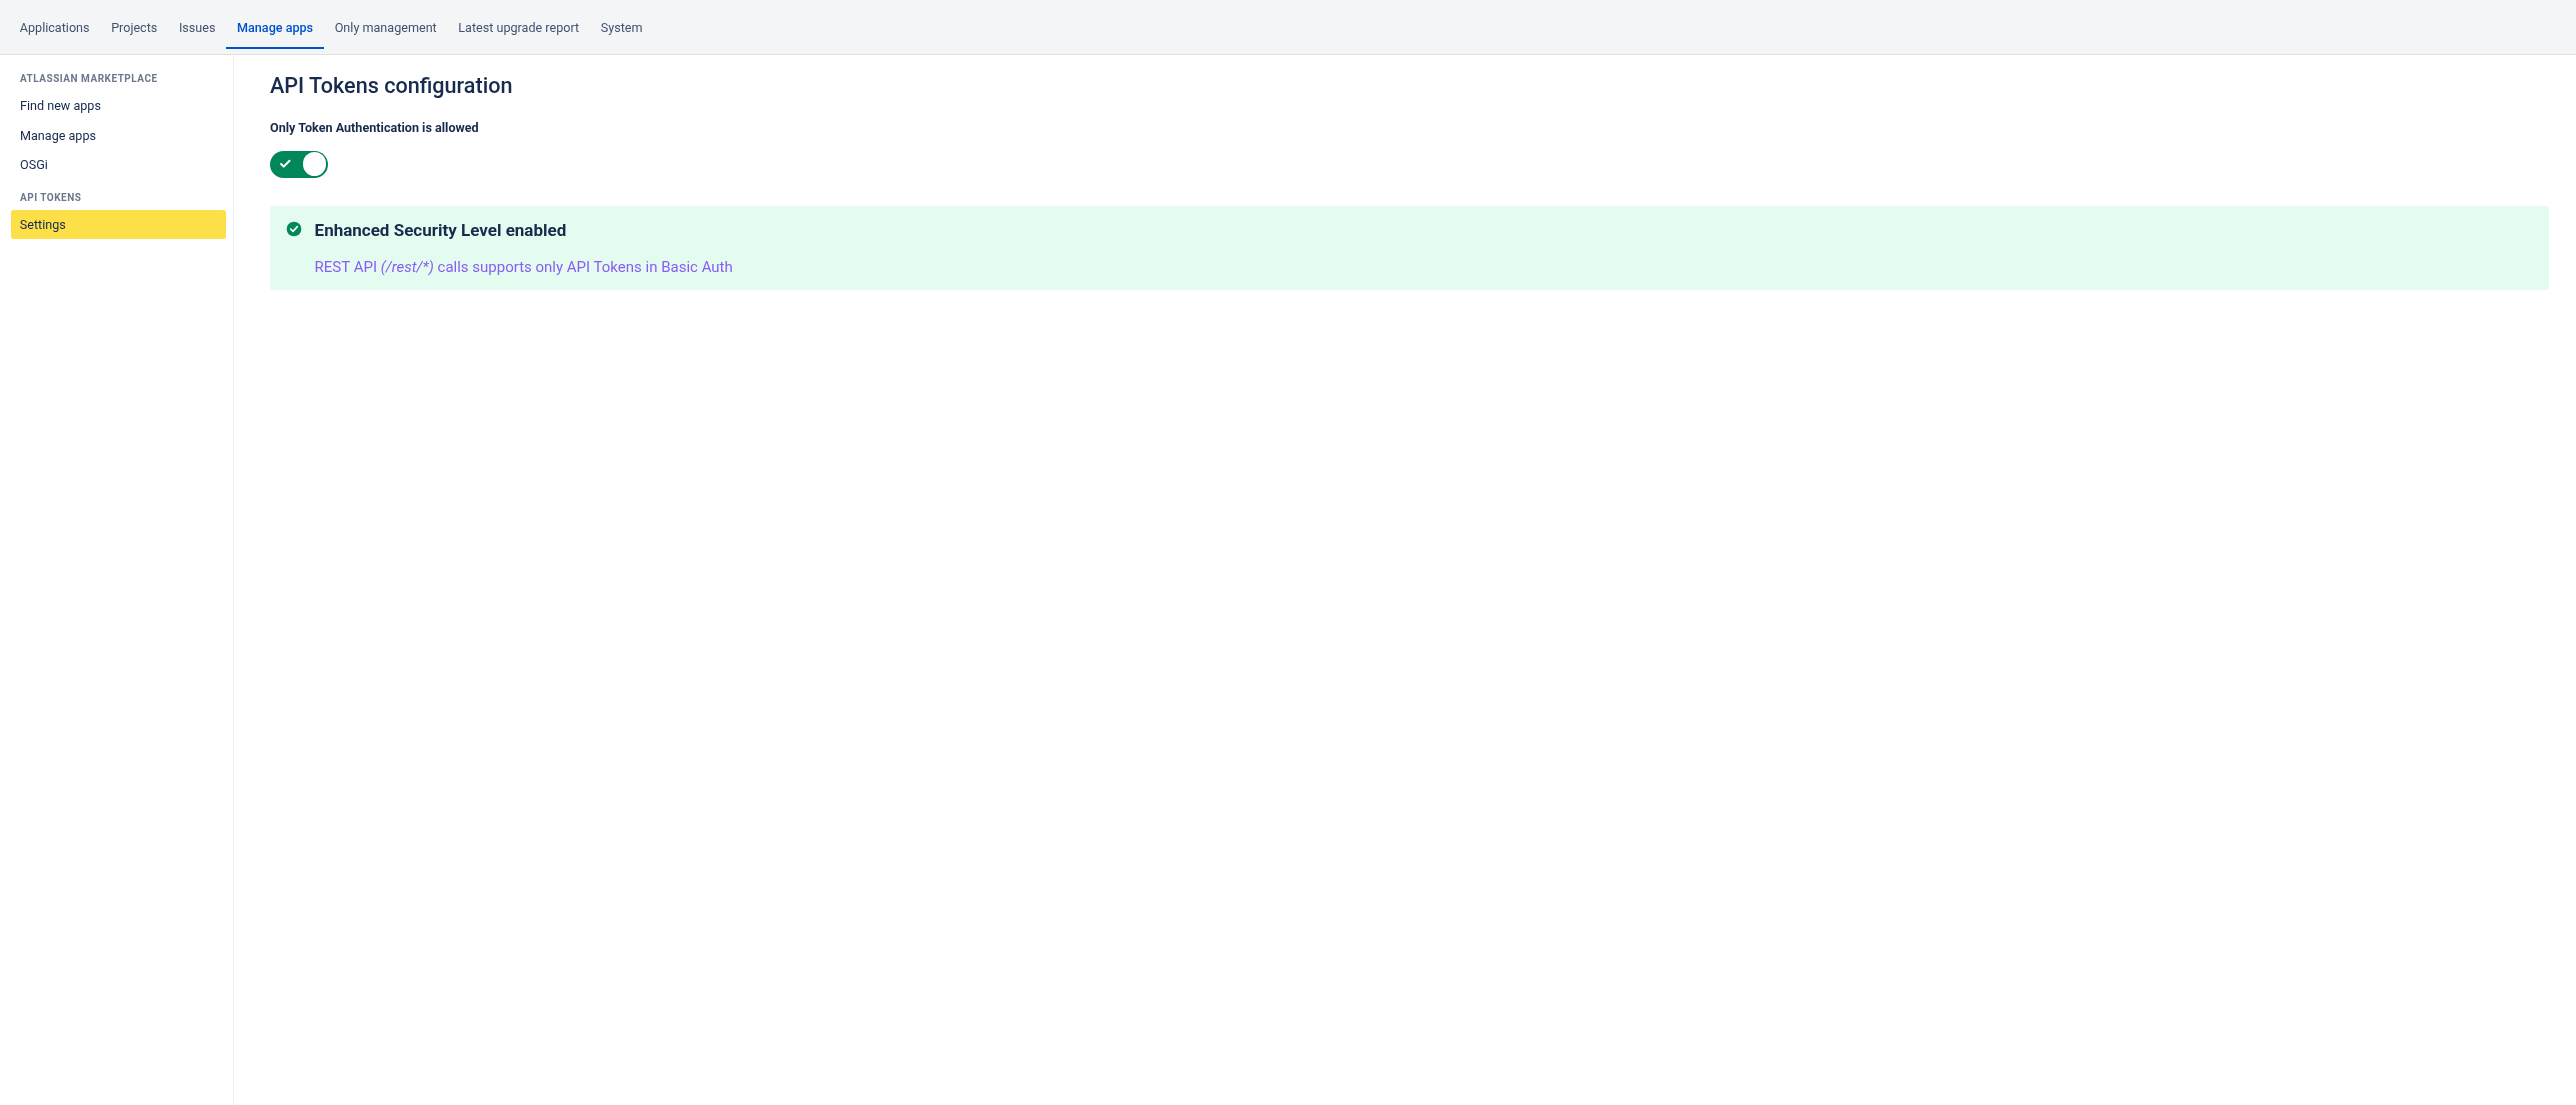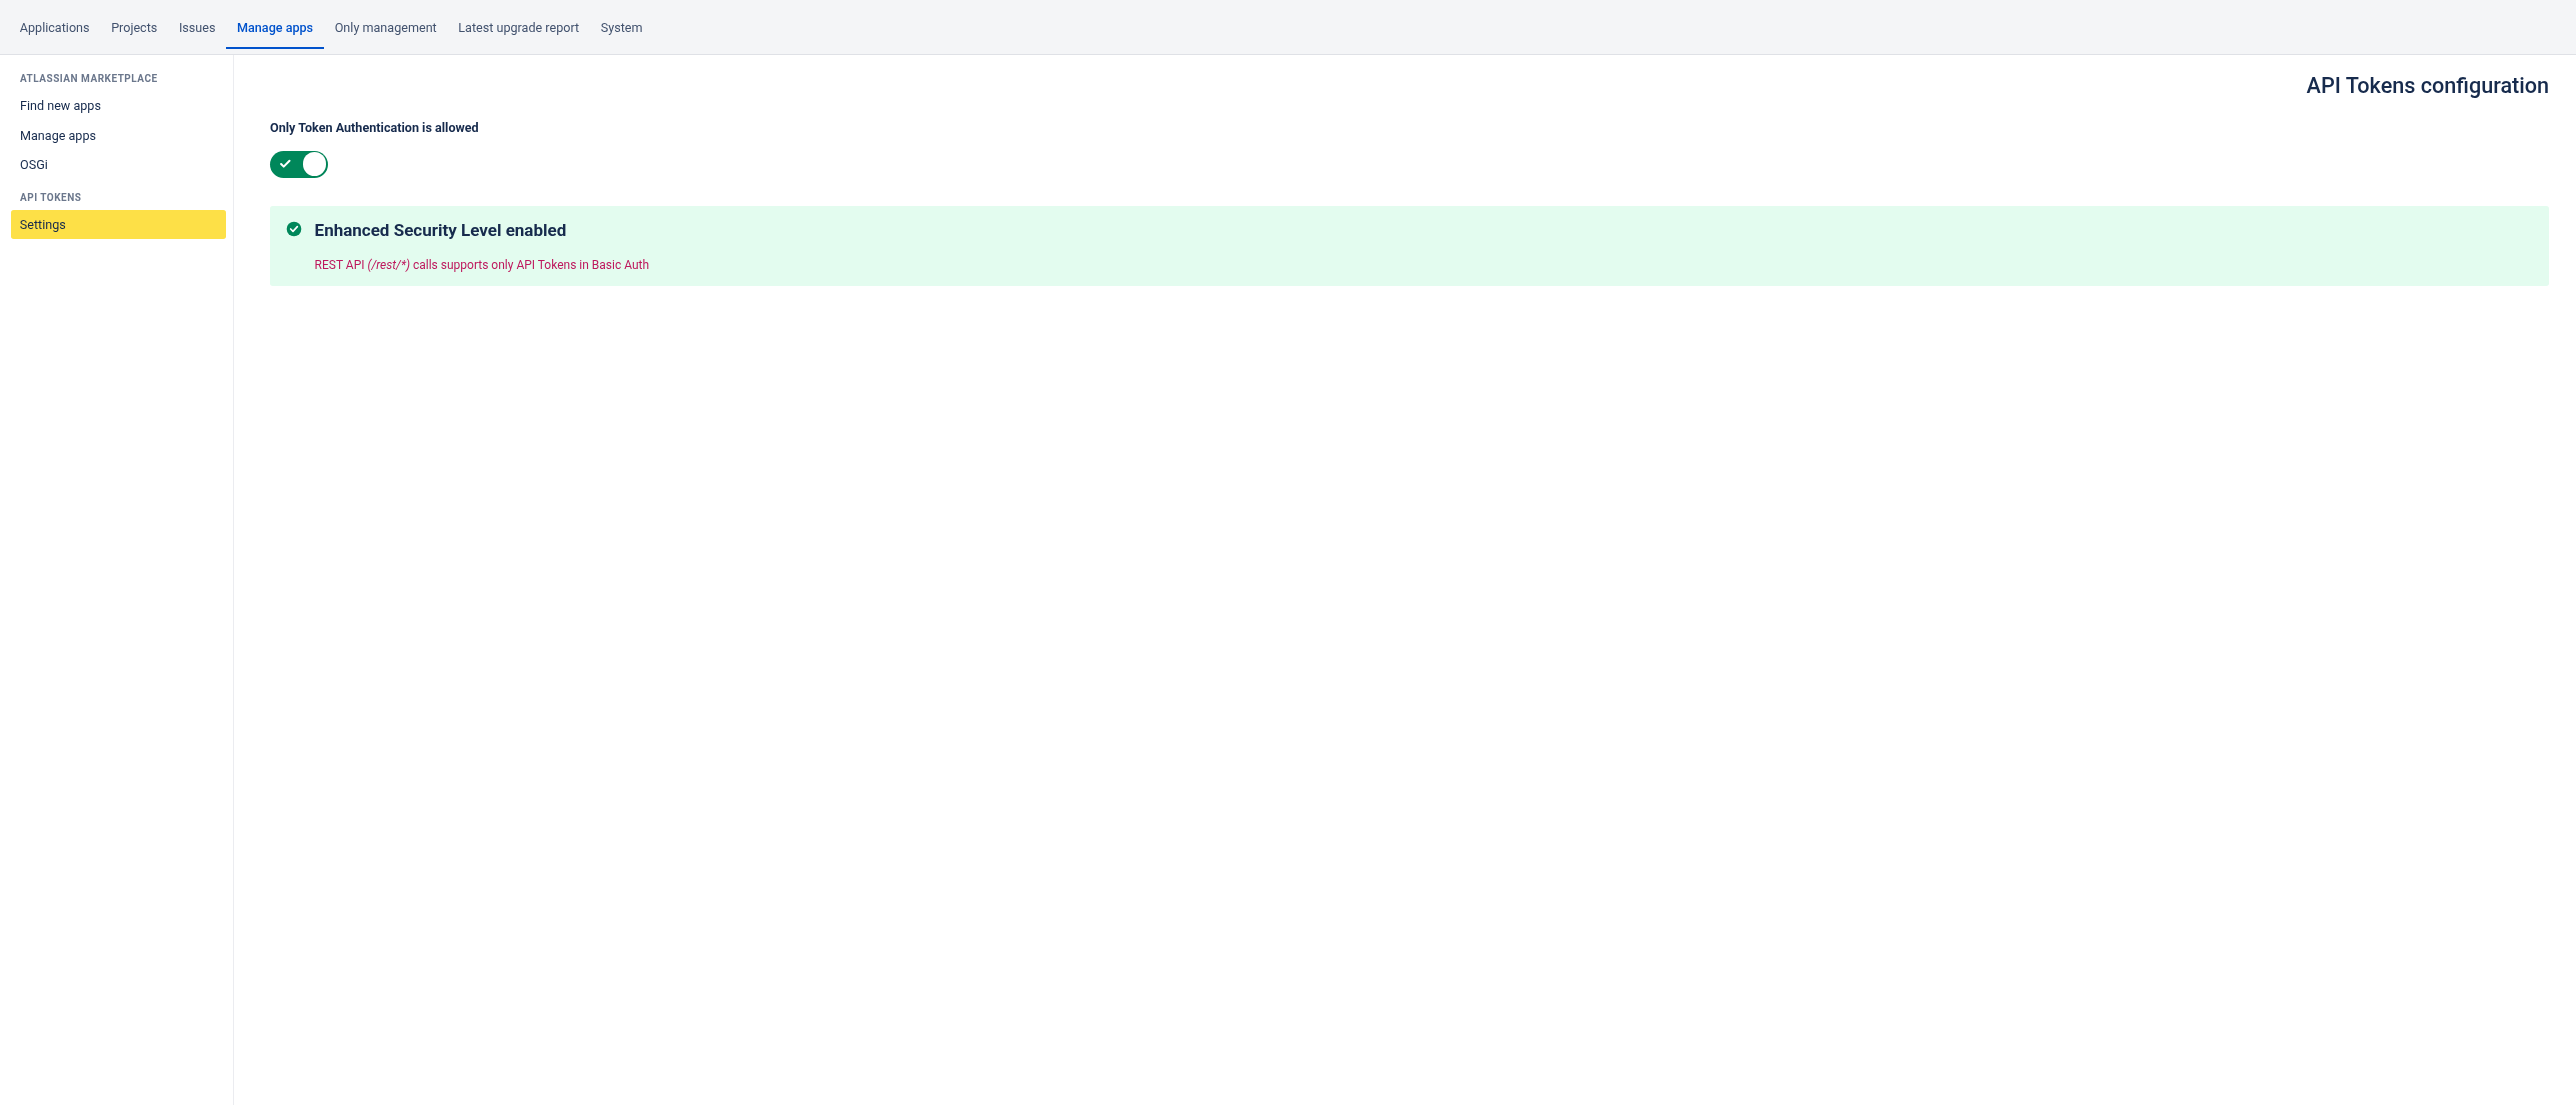--- a/index.html
+++ b/index.html
@@ -76,21 +76,20 @@
     
     .main {
       flex: 1;
       padding: 18px 27px 18px 25px;
     }
     .page-title {
       font-size: 21.6px;
       font-weight: 500;
       color: #172B4D;
       margin-bottom: 21.6px;
-      text-align: right;
     }
     .subheading {
       font-size: 12.6px;
       font-weight: 700;
       color: #172B4D;
       margin-bottom: 16px;
     }
 
     
     .toggle {
@@ -139,22 +138,22 @@
       margin-top: 0.9px;
     }
     .banner-content { flex: 1; }
     .banner-title {
       font-weight: 700;
       font-size: 17px;
       color: #172B4D;
       margin-bottom: 18px;
     }
     .banner-desc {
-      font-size: 12px;
-      color: #be185d;
+      font-size: 15px;
+      color: #8b5cf6;
       font-weight: 400;
     }
     .banner-desc .italic { font-style: italic; }
 
   </style>
 </head>
 <body>
 
 <nav class="topnav">
   <div class="topnav-item">Applications</div>

